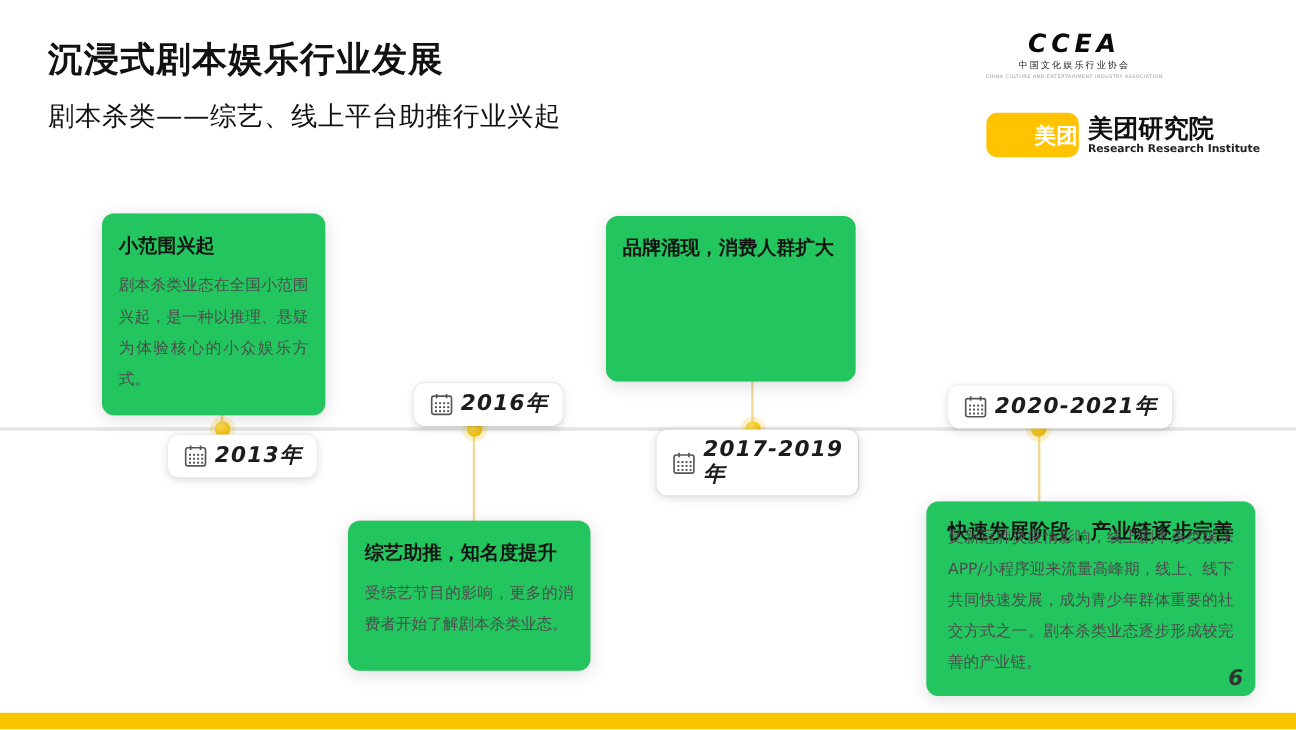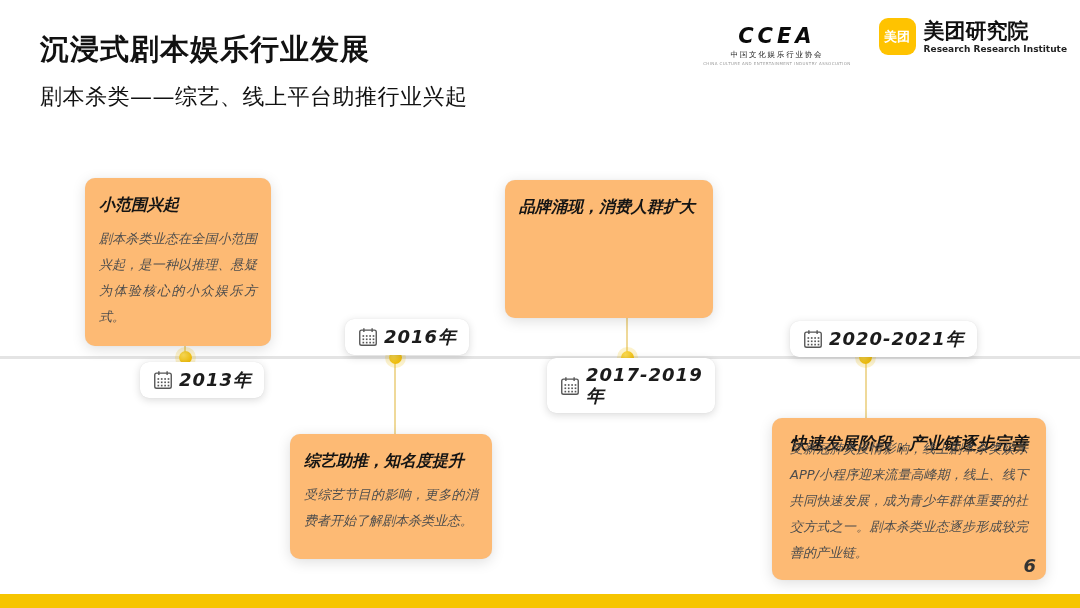--- a/index.html
+++ b/index.html
@@ -9,30 +9,31 @@
   }
   
   .page-title{
     position:absolute;left:40px;top:30px;font-size:29px;font-weight:bold;
     color:#111;letter-spacing:1px;
   }
   .page-subtitle{
     position:absolute;left:40px;top:82px;font-size:22px;font-weight:400;
     color:#111;letter-spacing:.5px;
   }
-  .logos{position:absolute;right:13px;top:18px;display:flex;align-items:flex-start;gap:28px;}
+  .logos{position:absolute;right:30px;top:18px;display:flex;align-items:flex-start;gap:28px;flex-direction:column;}
   .ccea{text-align:center;margin-top:8px;}
   .ccea-word{font-size:21px;font-weight:800;font-style:italic;letter-spacing:4px;color:#0a0a0a;line-height:1;}
   .ccea-cn{font-size:7.5px;letter-spacing:1.8px;color:#222;margin-top:3px;}
   .ccea-en{font-size:4px;color:#9a9a9a;margin-top:1px;letter-spacing:.4px;}
   .meituan{display:flex;align-items:center;gap:8px;}
   .mt-icon{
     width:37px;height:37px;border-radius:9px;background:#FFC300;color:#fff;
-    font-weight:bold;font-size:13px;display:flex;align-items:center;justify-content:center;
+    font-weight:bold;font-size:18px;display:flex;align-items:center;justify-content:center;
     letter-spacing:0;
+    padding-left:40px;
   }
   .mt-text{display:flex;flex-direction:column;}
   .mt-cn{font-size:21px;font-weight:bold;color:#111;line-height:1.15;}
   .mt-en{font-size:9px;font-weight:bold;color:#222;margin-top:1px;}
 
   
   .axis{position:absolute;left:0;top:356px;width:1080px;height:3px;background:#E4E4E4;}
   .connector{position:absolute;width:2px;background:#EFD999;}
   .connector.c1{left:184px;top:310px;height:46px;}
   .connector.c2{left:394px;top:359px;height:76px;}
@@ -58,23 +59,23 @@
     white-space:pre-line;text-align:left;letter-spacing:1px;line-height:1.15;
   }
   .pill-1{left:140px;top:362px;}
   .pill-2{left:345px;top:319px;}
   .pill-3{left:547px;top:358px;}
   .pill-4{left:790px;top:321px;}
   .cal{flex:0 0 auto;display:block;}
 
   
   .card{
-    position:absolute;background:#fdba74;border-radius:10px;
+    position:absolute;background:#22c55e;border-radius:10px;
     box-shadow:0 3px 14px rgba(0,0,0,.13),0 0 1px rgba(0,0,0,.08);
-    padding:16px 14px;box-sizing:border-box;font-style:italic;
+    padding:16px 14px;box-sizing:border-box;
   }
   .card h3{font-size:16px;font-weight:bold;color:#141414;margin:0 0 10px;line-height:1.35;}
   .card p{font-size:13px;color:#4d4d4d;line-height:2;margin:0;text-align:justify;}
   .card-1{left:85px;top:178px;width:186px;min-height:132px;}
   .card-2{left:290px;top:434px;width:202px;min-height:125px;}
   .card-3{left:505px;top:180px;width:208px;min-height:138px;}
   .card-4{left:772px;top:418px;width:274px;min-height:160px;padding:14px 18px;}
   .card-4 h3{font-size:17px;margin:0;}
   .card-4 p{margin-top:-19px;}
 

